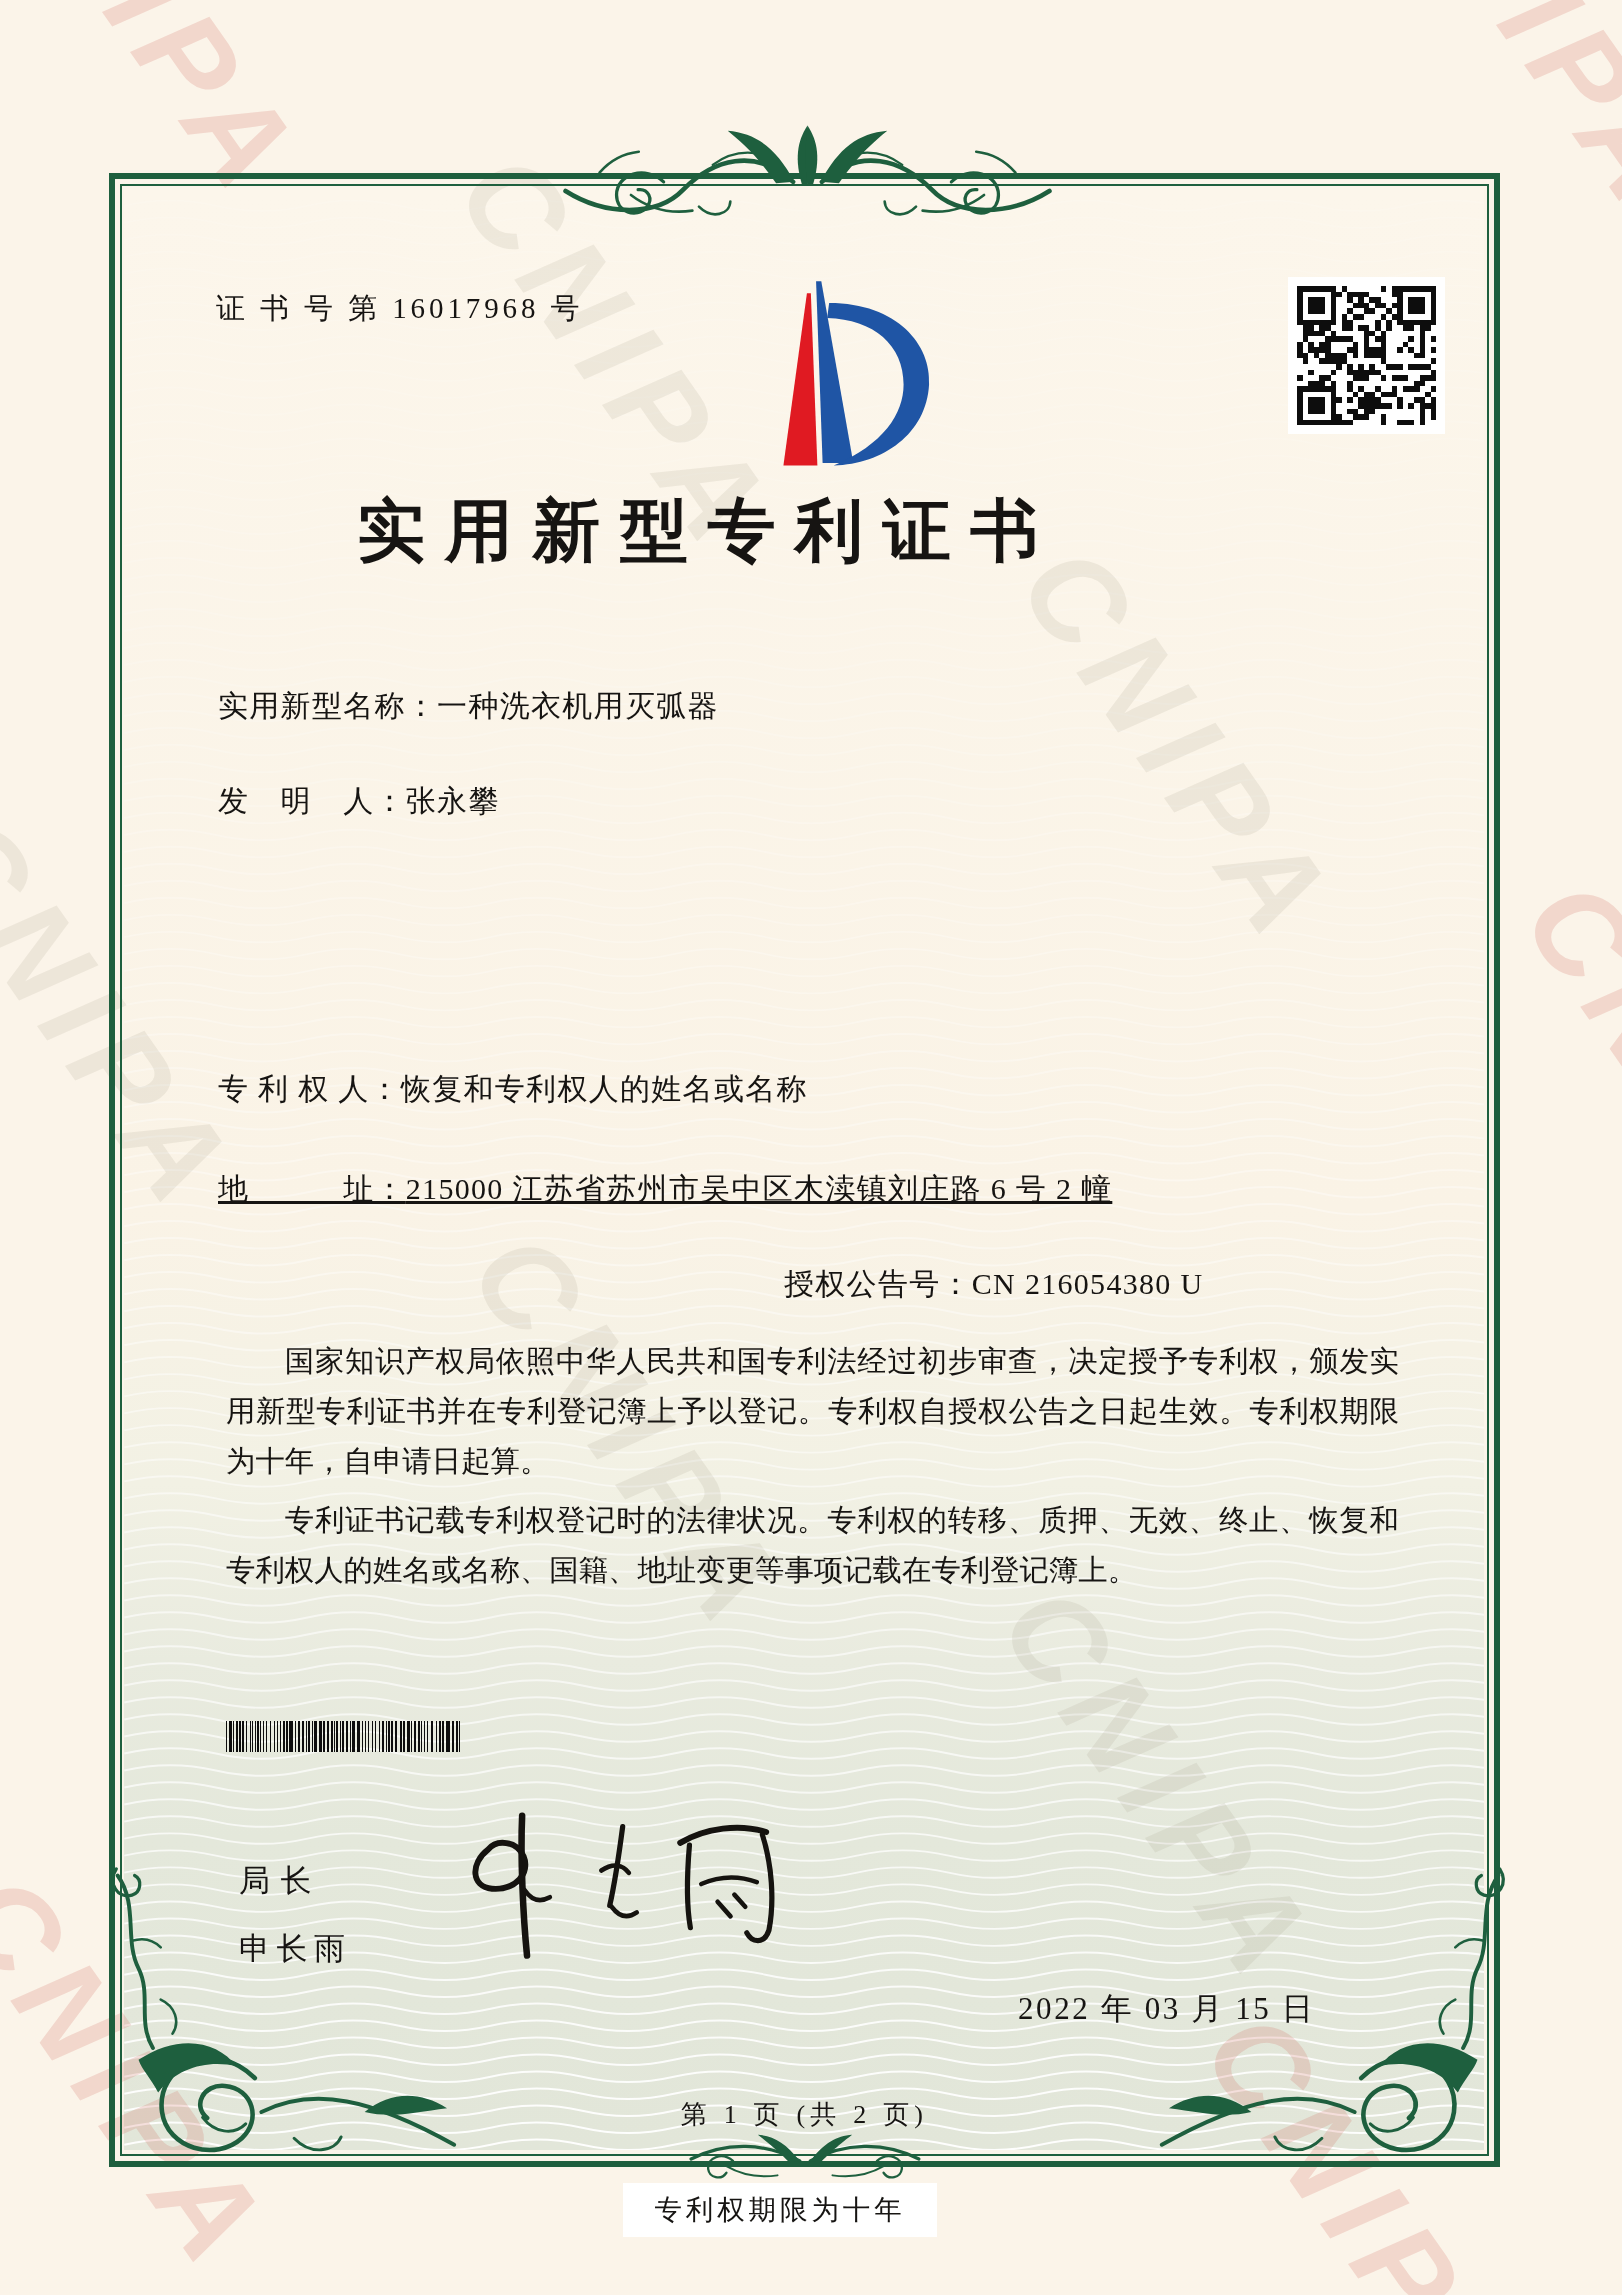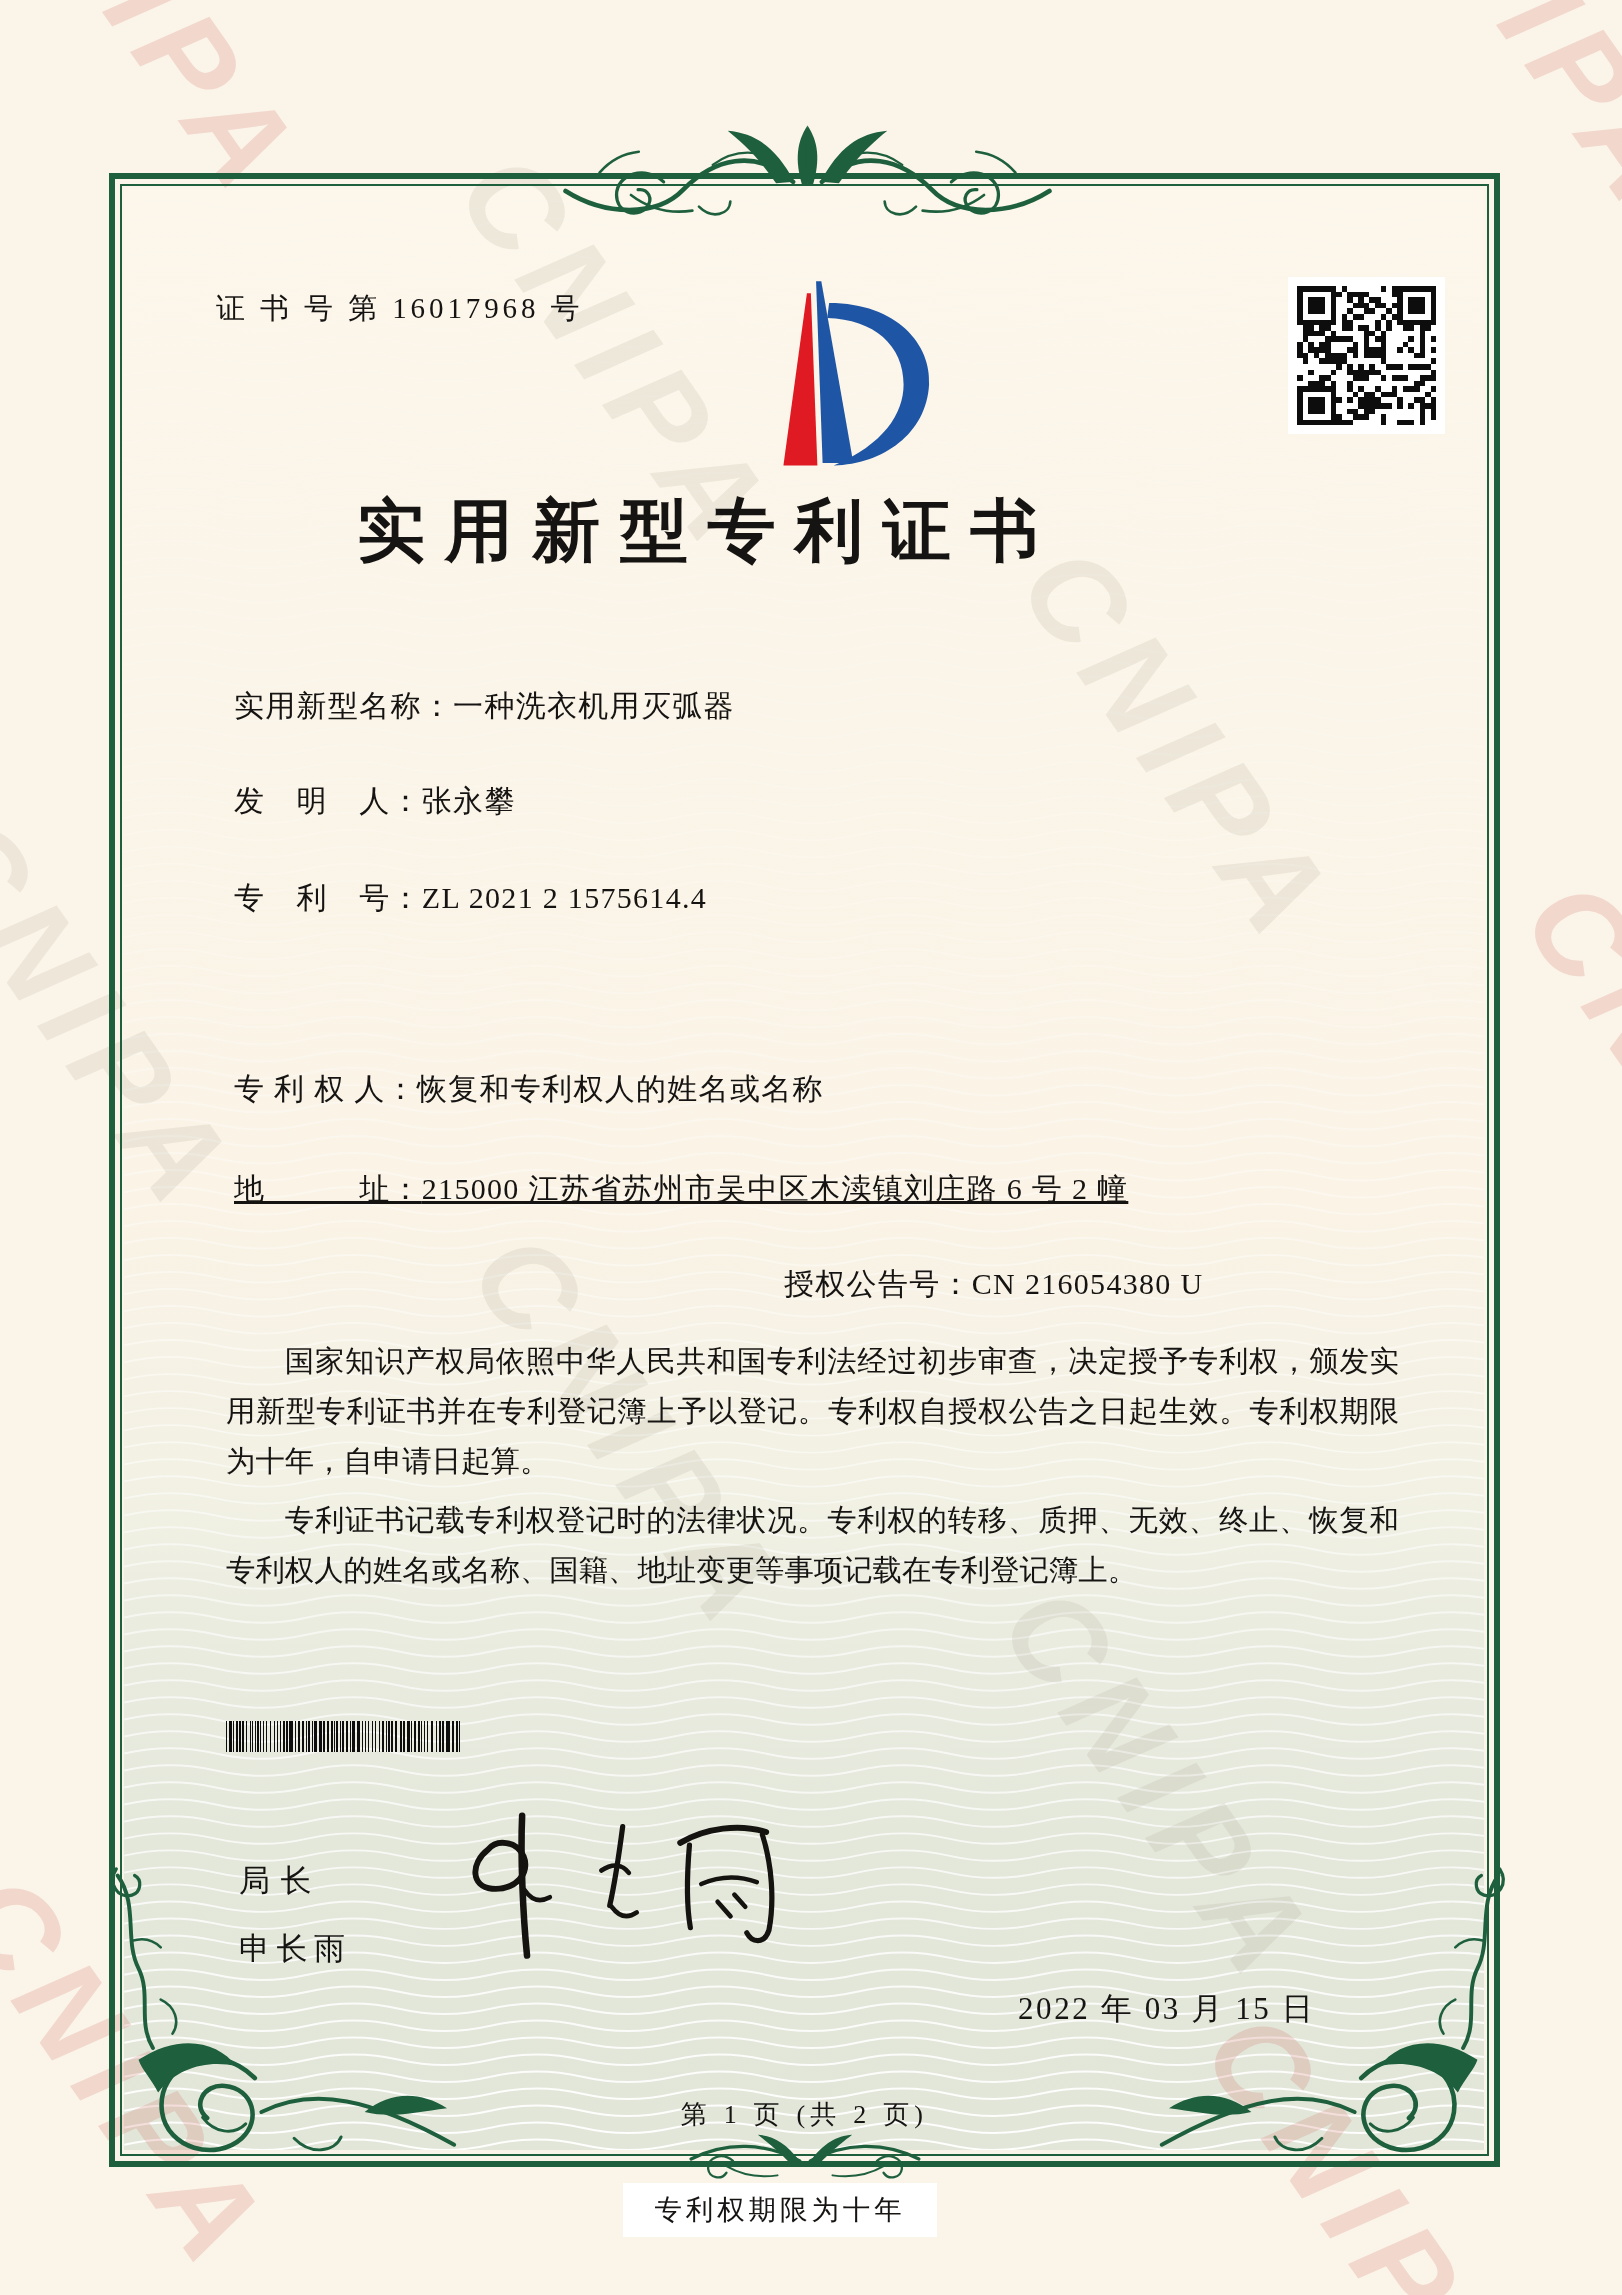--- a/index.html
+++ b/index.html
@@ -29,21 +29,21 @@
             background:linear-gradient(180deg,#fcf6eb 0%,#faf3e6 52%,#f2f1e4 66%,#e9ebdf 75%,#e4e8db 84%,#e2e6d9 100%);}
   #waves{position:absolute;left:0;top:0;}
 
   .ornament{position:absolute;z-index:6;pointer-events:none;}
 
   
   .content{position:absolute;inset:0;z-index:10;}
   .cert-no{left:216px;top:289px;font-size:29px;letter-spacing:3.9px;}
   .title{left:109px;top:486px;width:1197px;text-align:center;font-size:68px;
          font-weight:bold;letter-spacing:19.6px;}
-  .row{left:234px;font-size:30px;letter-spacing:1.3px;white-space:nowrap;}
+  .row{left:218px;font-size:30px;letter-spacing:1.3px;white-space:nowrap;}
   .r1{top:686px;}.r2{top:781px;}.r3{top:878px;}.r4{top:974px;}
   .r5{top:1069px;}.r6{top:1169px;text-decoration:underline;}.r7{top:1264px;}
   .grant2{left:784px;top:1264px;font-size:30px;letter-spacing:1.3px;white-space:nowrap;}
   .body-text{left:226px;top:1336px;width:1173px;font-size:29.4px;line-height:50px;
              text-align:justify;}
   .body-text p{margin:0 0 9.2px 0;text-indent:2em;}
 
   .qr-box{left:1288px;top:277px;width:157px;height:157px;background:#fff;}
   #qr{position:absolute;left:9.2px;top:9.2px;width:139px;height:139px;
       display:grid;grid-template-columns:repeat(25,1fr);grid-template-rows:repeat(25,1fr);}
@@ -889,21 +889,20 @@
         <div class="on"></div>
         <div></div>
         <div></div>
       </div>
     </div>
 
   <div class="abs title">实用新型专利证书</div>
 
   <div class="abs row r1"><span>实用新型名称：</span><span>一种洗衣机用灭弧器</span></div>
   <div class="abs row r2"><span>发　明　人：</span><span>张永攀</span></div>
-  <div class="abs row r3"><span>专　利　号：</span><span>ZL 2021 2 1575614.4</span></div>
   <div class="abs row r5"><span>专 利 权 人：</span><span>恢复和专利权人的姓名或名称</span></div>
   <div class="abs row r6"><span>地　　　址：</span><span>215000  江苏省苏州市吴中区木渎镇刘庄路 6 号 2 幢</span></div>
   <div class="abs grant2"><span>授权公告号：</span><span>CN 216054380 U</span></div>
 
   <div class="abs body-text">
     <p>国家知识产权局依照中华人民共和国专利法经过初步审查，决定授予专利权，颁发实用新型专利证书并在专利登记簿上予以登记。专利权自授权公告之日起生效。专利权期限为十年，自申请日起算。</p>
     <p>专利证书记载专利权登记时的法律状况。专利权的转移、质押、无效、终止、恢复和专利权人的姓名或名称、国籍、地址变更等事项记载在专利登记簿上。</p>
   </div>
 
   <div class="abs" id="barcode">

